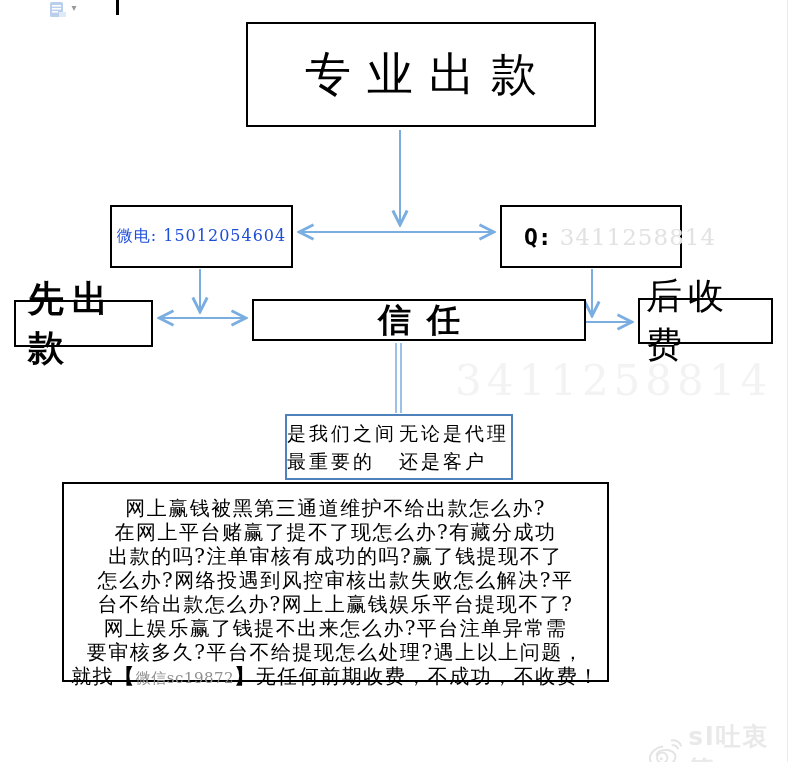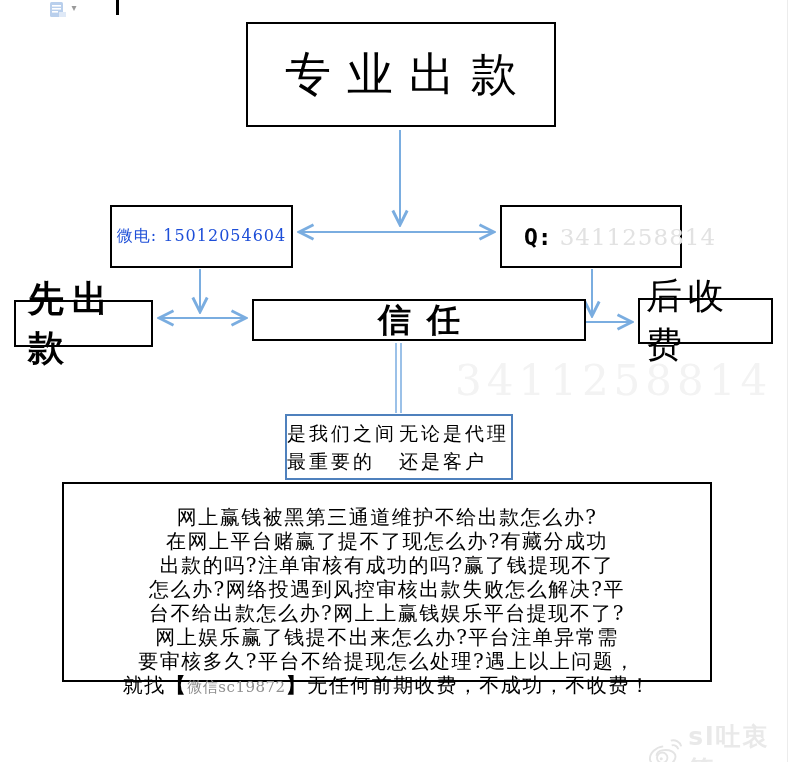--- a/index.html
+++ b/index.html
@@ -21,40 +21,40 @@
     box-sizing:border-box;
   }
   
   .paste-icon{left:49px;top:2px;width:17px;height:15px;}
   .dropdown-caret{left:67px;top:1px;width:14px;height:12px;color:#9a9a9a;font-size:10px;
     font-family:"DejaVu Sans", sans-serif;display:flex;align-items:center;justify-content:center;}
   .text-cursor{left:116px;top:0;width:3px;height:15px;background:#000;}
   .right-edge{left:787px;top:0;width:1px;height:762px;background:#ececec;}
 
   
-  .title-box{left:246px;top:22px;width:310px;height:105px;
+  .title-box{left:246px;top:22px;width:350px;height:105px;
     font-size:46px;letter-spacing:16px;padding-left:16px;}
   .wechat-box{left:110px;top:205px;width:183px;height:63px;
     font-size:16px;color:#1d4ed8;letter-spacing:1px;}
   .qq-box{left:500px;top:205px;width:182px;height:63px;
     justify-content:flex-start;padding-left:22px;font-size:23px;}
   .qq-prefix{font-weight:bold;color:#000;font-family:"DejaVu Sans Mono", monospace;}
   .qq-number{color:#e2e2e2;margin-left:8px;letter-spacing:1px;}
   .first-box{left:14px;top:300px;width:139px;height:47px;
     font-size:36px;font-weight:bold;letter-spacing:8px;padding-left:12px;}
   .trust-box{left:252px;top:299px;width:334px;height:42px;
     font-size:33px;font-weight:bold;letter-spacing:16px;padding-left:16px;}
   .fee-box{left:638px;top:298px;width:135px;height:46px;
     font-size:36px;font-weight:normal;letter-spacing:6px;padding-left:6px;}
   .note-box{left:285px;top:414px;width:228px;height:66px;
     border:2px solid #4f81bd;
     font-size:19px;letter-spacing:3px;line-height:28px;}
-  .body-box{left:62px;top:482px;width:650px;height:200px;
+  .body-box{left:62px;top:482px;width:547px;height:200px;
     flex-direction:column;justify-content:flex-start;
-    padding-top:21px;font-size:20px;line-height:24px;letter-spacing:1.5px;
+    padding-top:12px;font-size:20px;line-height:24px;letter-spacing:1.5px;
     text-align:center;}
   .body-line{white-space:nowrap;}
   .wx-highlight{font-size:15px;color:#8f8f8f;letter-spacing:0.5px;}
   .bracket{font-weight:bold;}
 
   
   .qq-watermark{left:455px;top:356px;font-size:42px;color:#f3f3f3;
     letter-spacing:5px;font-family:"DejaVu Serif", serif;}
   .weibo-mark{left:648px;top:720px;display:flex;align-items:center;gap:6px;}
   .weibo-text{font-size:25px;font-weight:bold;color:#e9e9e9;letter-spacing:2px;

